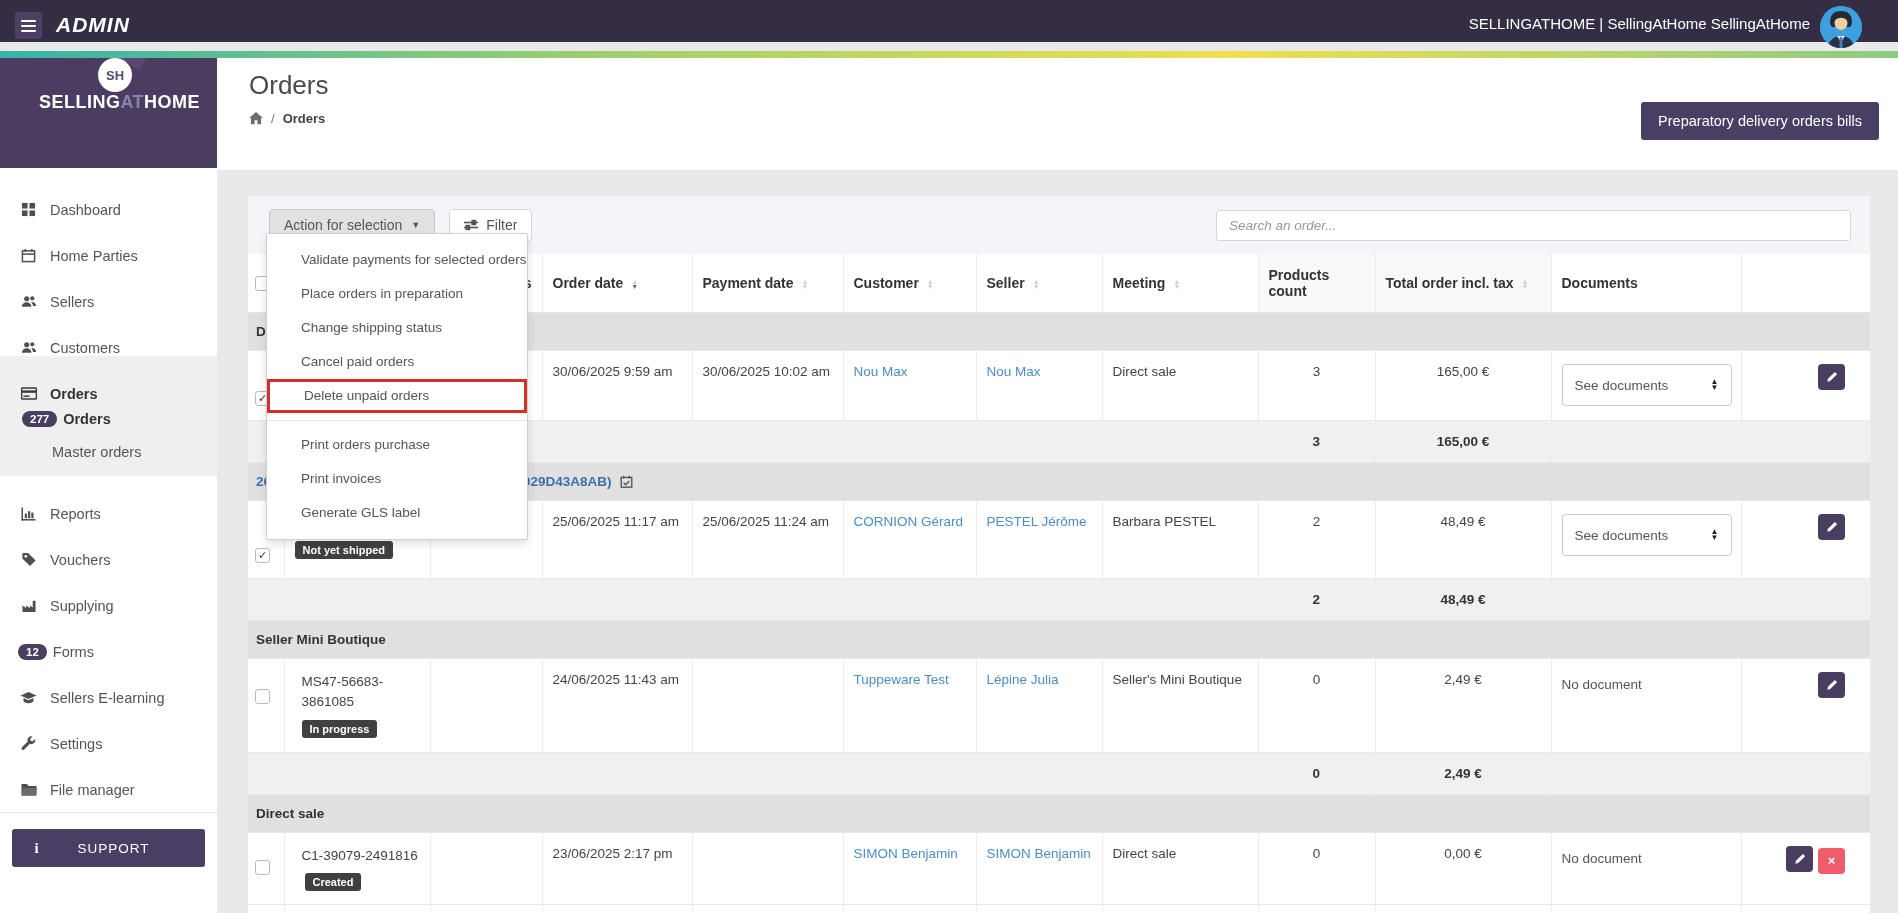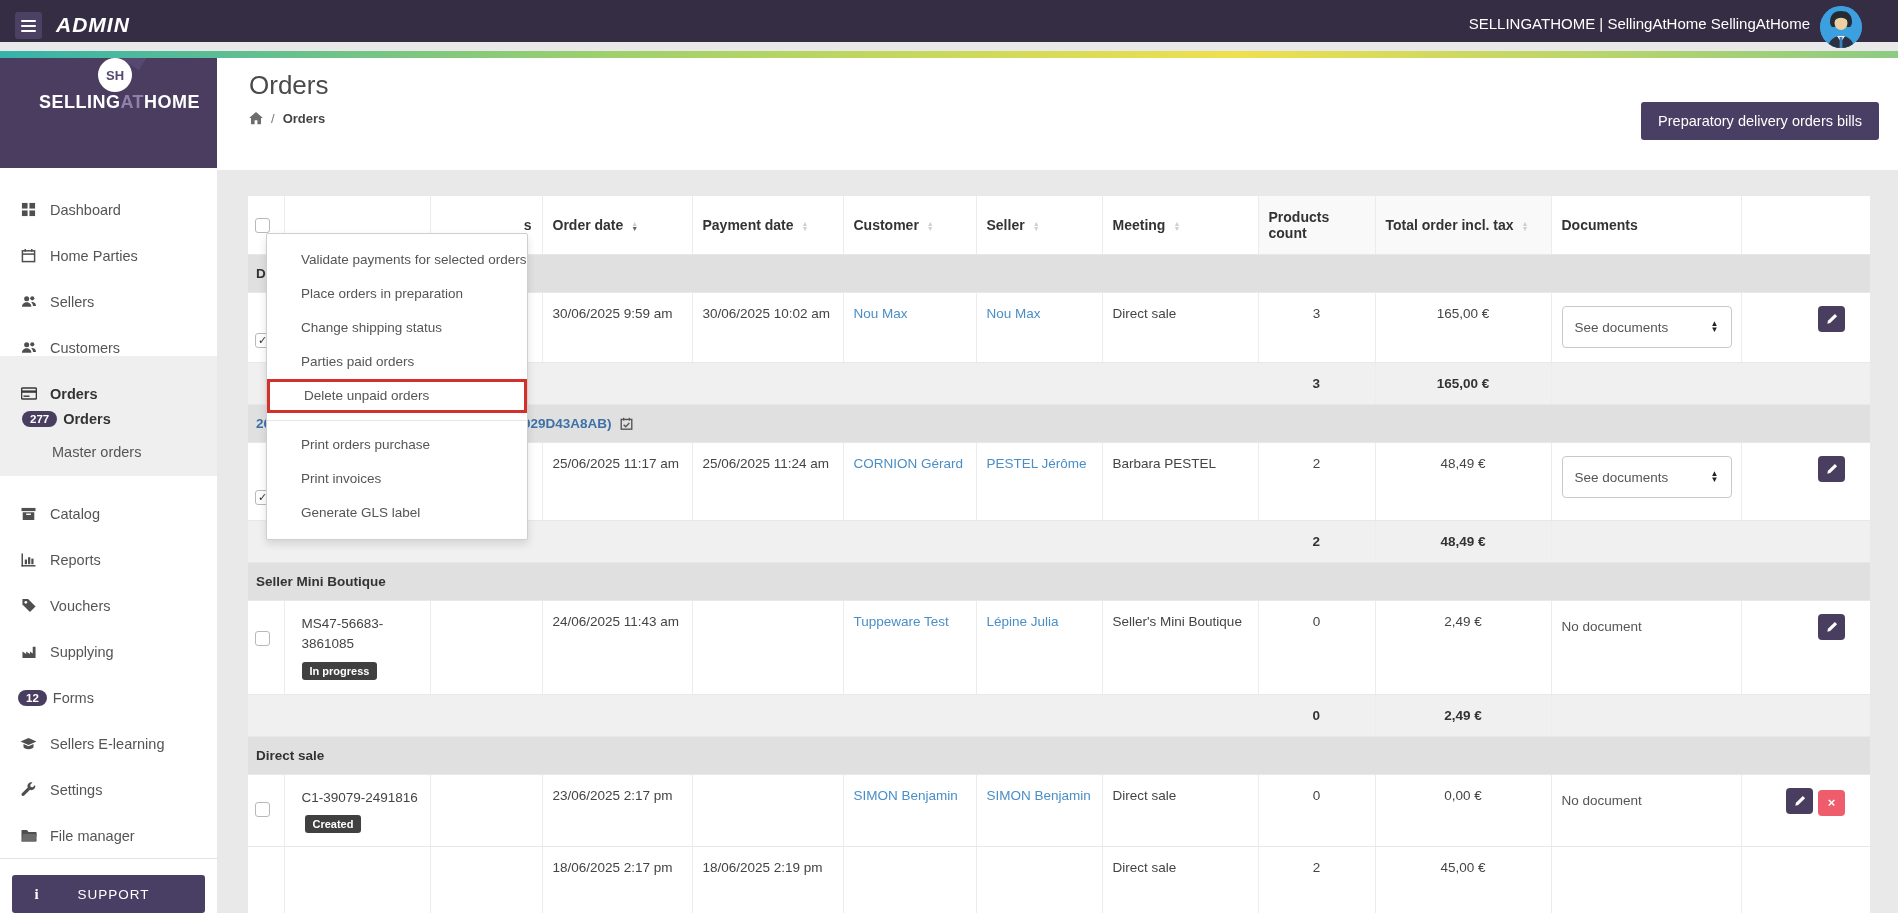--- a/index.html
+++ b/index.html
@@ -190,32 +190,20 @@
           <span>Orders</span>
         </div>
         <div class="sub-item second">
           <span>Master orders</span>
         </div>
       </div>
       <div class="nav-item">
         <span class="ic">
             <svg width="15" height="14" viewBox="0 0 16 15">
               <g fill="#4f4f4f">
-                <rect x="0.5" y="1" width="15" height="3.4"></rect>
-                <path d="M1.8 5.6h12.4V14H1.8zM5.5 7h5v1.6h-5z" fill="#4f4f4f"></path>
-                <rect x="5.5" y="7" width="5" height="1.6" fill="#fff"></rect>
-              </g>
-            </svg>
-          </span>
-        <span>Catalog</span>
-      </div>
-      <div class="nav-item">
-        <span class="ic">
-            <svg width="15" height="14" viewBox="0 0 16 15">
-              <g fill="#4f4f4f">
                 <rect x="0.5" y="0.5" width="1.6" height="14"></rect>
                 <rect x="0.5" y="12.9" width="15" height="1.6"></rect>
                 <rect x="4" y="7" width="2.4" height="5"></rect>
                 <rect x="7.5" y="4.5" width="2.4" height="7.5"></rect>
                 <rect x="11" y="6" width="2.4" height="6"></rect>
               </g>
             </svg>
           </span>
         <span>Reports</span>
       </div>
@@ -282,20 +270,38 @@
             <path d="M8 0L0 7h2.2v7h4.2V9.5h3.2V14h4.2V7H16z" fill="#6e6e6e"></path>
           </svg>
         <span>/</span>
         <span class="crumb-current">Orders</span>
       </div>
       <button class="primary-btn">Preparatory delivery orders bills</button>
     </div>
 
     <div class="content-body">
       <div class="card">
+        <div class="toolbar">
+          <button class="btn-action">
+            <span>Action for selection</span>
+            <span class="caret">▼</span>
+          </button>
+          <button class="btn-filter">
+            <svg width="14" height="12" viewBox="0 0 14 12">
+                <g stroke="#555" stroke-width="1.6" fill="#555">
+                  <line x1="0" y1="3.5" x2="14" y2="3.5"></line>
+                  <rect x="8.2" y="1.6" width="3.2" height="3.8"></rect>
+                  <line x1="0" y1="8.5" x2="14" y2="8.5"></line>
+                  <rect x="2.2" y="6.6" width="3.2" height="3.8"></rect>
+                </g>
+              </svg>
+            <span>Filter</span>
+          </button>
+          <input class="search-input" type="text" placeholder="Search an order..." style="">
+        </div>
 
         <table>
           <colgroup>
             <col style="width:36px">
               <col style="width:146px">
               <col style="width:112px">
               <col style="width:150px">
             <col style="width:151px">
               <col style="width:133px">
               <col style="width:126px">
@@ -539,21 +545,21 @@
             </tr>
           </tbody>
         </table>
       </div>
     </div>
 
     <div class="action-menu" style="left:49px; top:175px;">
       <div class="mi">Validate payments for selected orders</div>
       <div class="mi">Place orders in preparation</div>
       <div class="mi">Change shipping status</div>
-      <div class="mi">Parties paid orders</div>
+      <div class="mi">Cancel paid orders</div>
       <div class="mi highlighted">Delete unpaid orders</div>
       <div class="menu-divider"></div>
       <div class="mi">Print orders purchase</div>
       <div class="mi">Print invoices</div>
       <div class="mi">Generate GLS label</div>
     </div>
   </div>
 
 </div>
 

